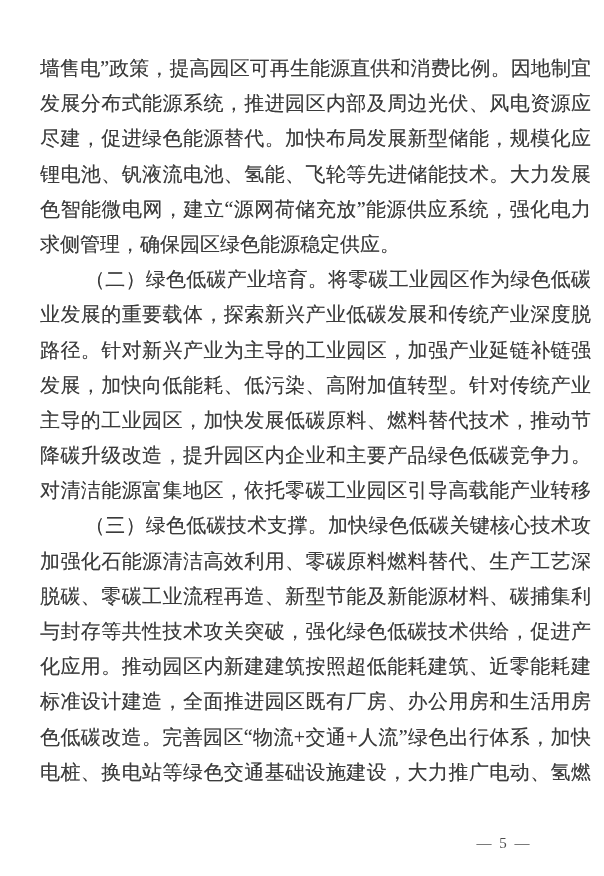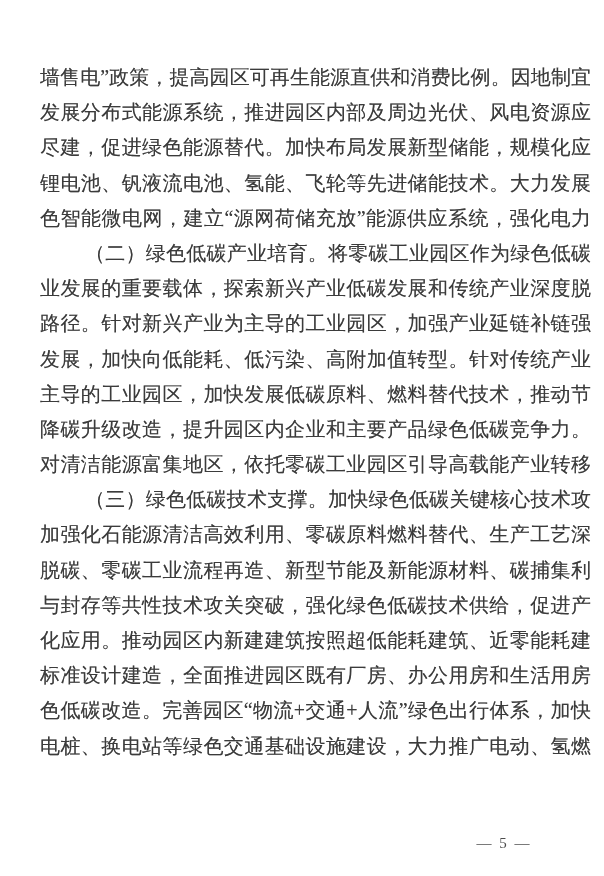--- a/index.html
+++ b/index.html
@@ -9,21 +9,21 @@
     font-family: "Liberation Serif", "DejaVu Serif", serif;
   }
   .page {
     position: relative;
     width: 604px; height: 876px;
     background: #ffffff;
     overflow: hidden;
   }
   .body-text {
     position: absolute;
-    left: 40px; top: 60px;
+    left: 40px; top: 51px;
     width: 551px;
     font-size: 20px;
     line-height: 35.2px;
     color: #3b3b3b;
     text-shadow: 0 0 0.6px rgba(59,59,59,0.55);
   }
   .line {
     height: 35.2px;
     overflow: hidden;
     text-align: justify;
@@ -45,20 +45,21 @@
 </head>
 <body>
 
 <div class="page">
   <div class="body-text">
     <div class="line">墙售电”政策，提高园区可再生能源直供和消费比例。因地制宜</div>
     <div class="line">发展分布式能源系统，推进园区内部及周边光伏、风电资源应建</div>
     <div class="line">尽建，促进绿色能源替代。加快布局发展新型储能，规模化应用</div>
     <div class="line">锂电池、钒液流电池、氢能、飞轮等先进储能技术。大力发展绿</div>
     <div class="line">色智能微电网，建立“源网荷储充放”能源供应系统，强化电力需</div>
+    <div class="line short">求侧管理，确保园区绿色能源稳定供应。</div>
     <div class="line indent">（二）绿色低碳产业培育。将零碳工业园区作为绿色低碳产</div>
     <div class="line">业发展的重要载体，探索新兴产业低碳发展和传统产业深度脱碳</div>
     <div class="line">路径。针对新兴产业为主导的工业园区，加强产业延链补链强链</div>
     <div class="line">发展，加快向低能耗、低污染、高附加值转型。针对传统产业为</div>
     <div class="line">主导的工业园区，加快发展低碳原料、燃料替代技术，推动节能</div>
     <div class="line">降碳升级改造，提升园区内企业和主要产品绿色低碳竞争力。针</div>
     <div class="line">对清洁能源富集地区，依托零碳工业园区引导高载能产业转移集</div>
     <div class="line indent">（三）绿色低碳技术支撑。加快绿色低碳关键核心技术攻关，</div>
     <div class="line">加强化石能源清洁高效利用、零碳原料燃料替代、生产工艺深度</div>
     <div class="line">脱碳、零碳工业流程再造、新型节能及新能源材料、碳捕集利用</div>

